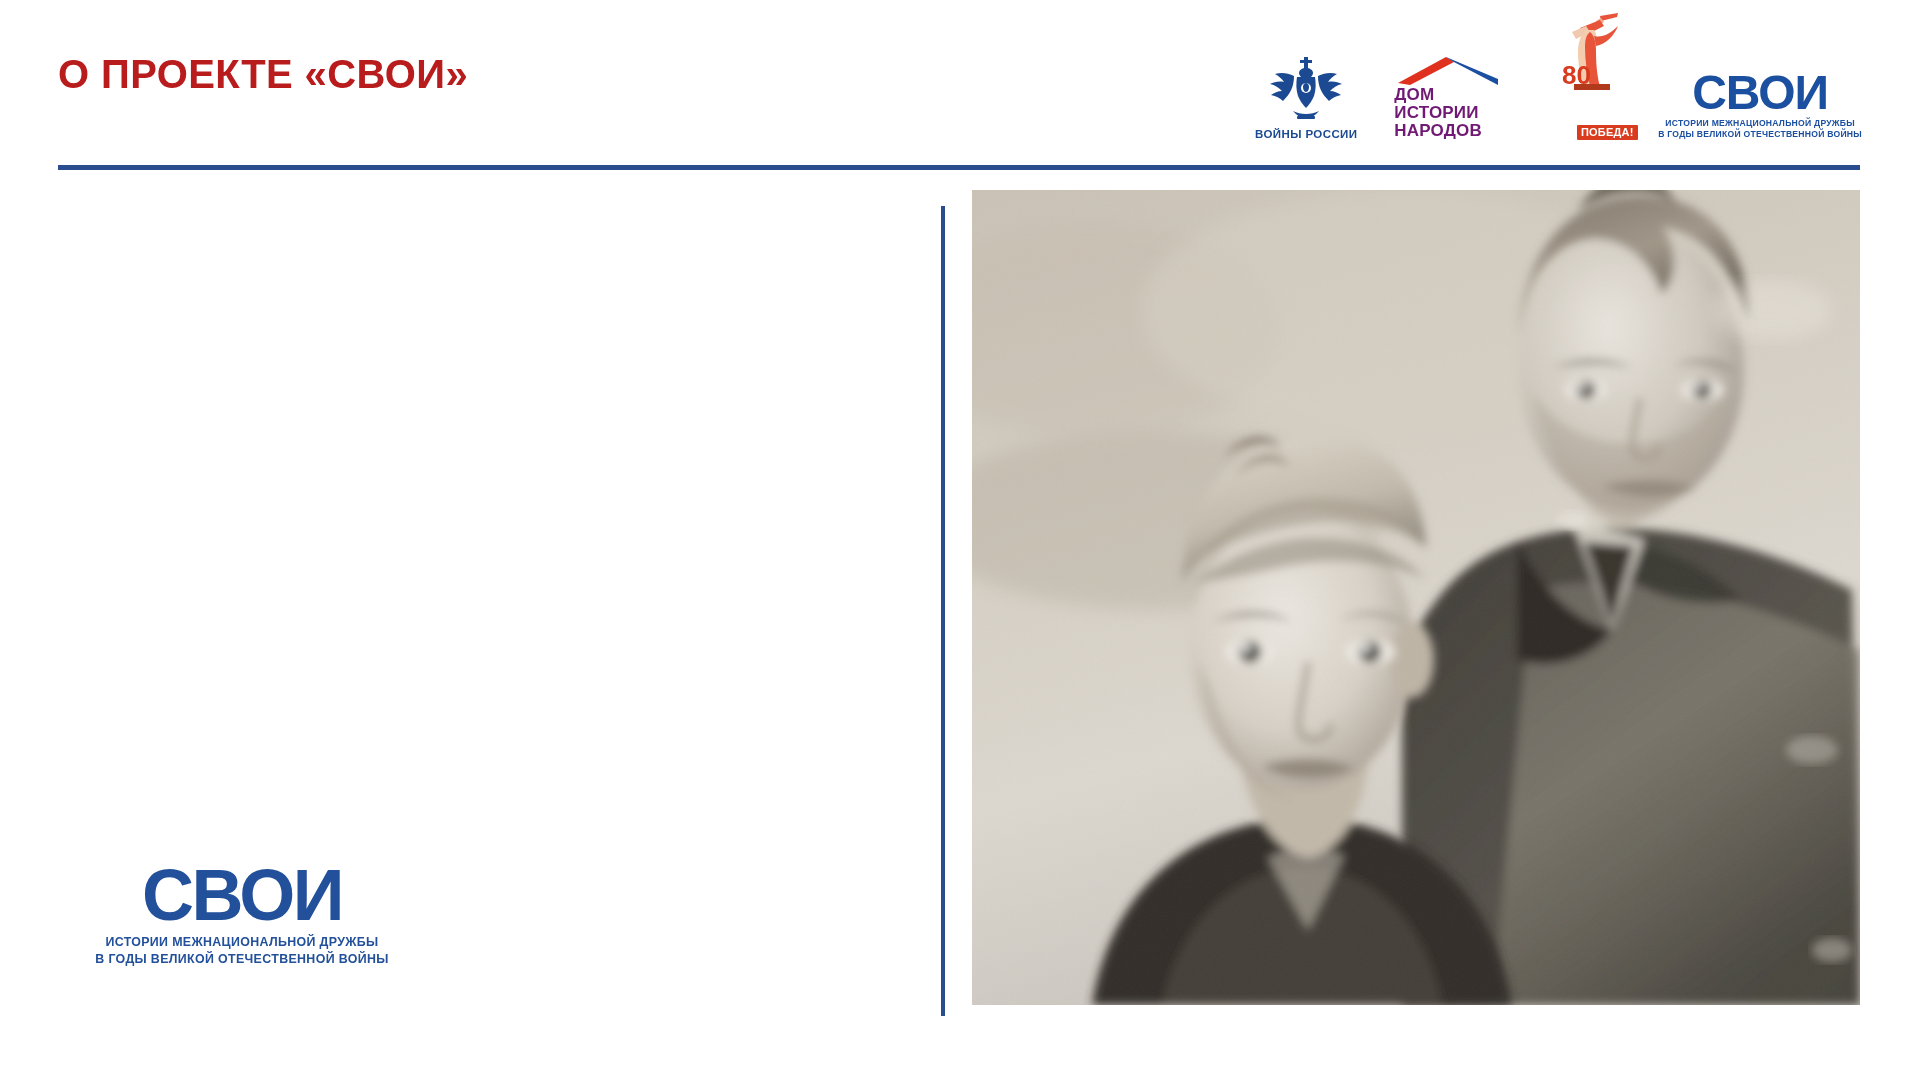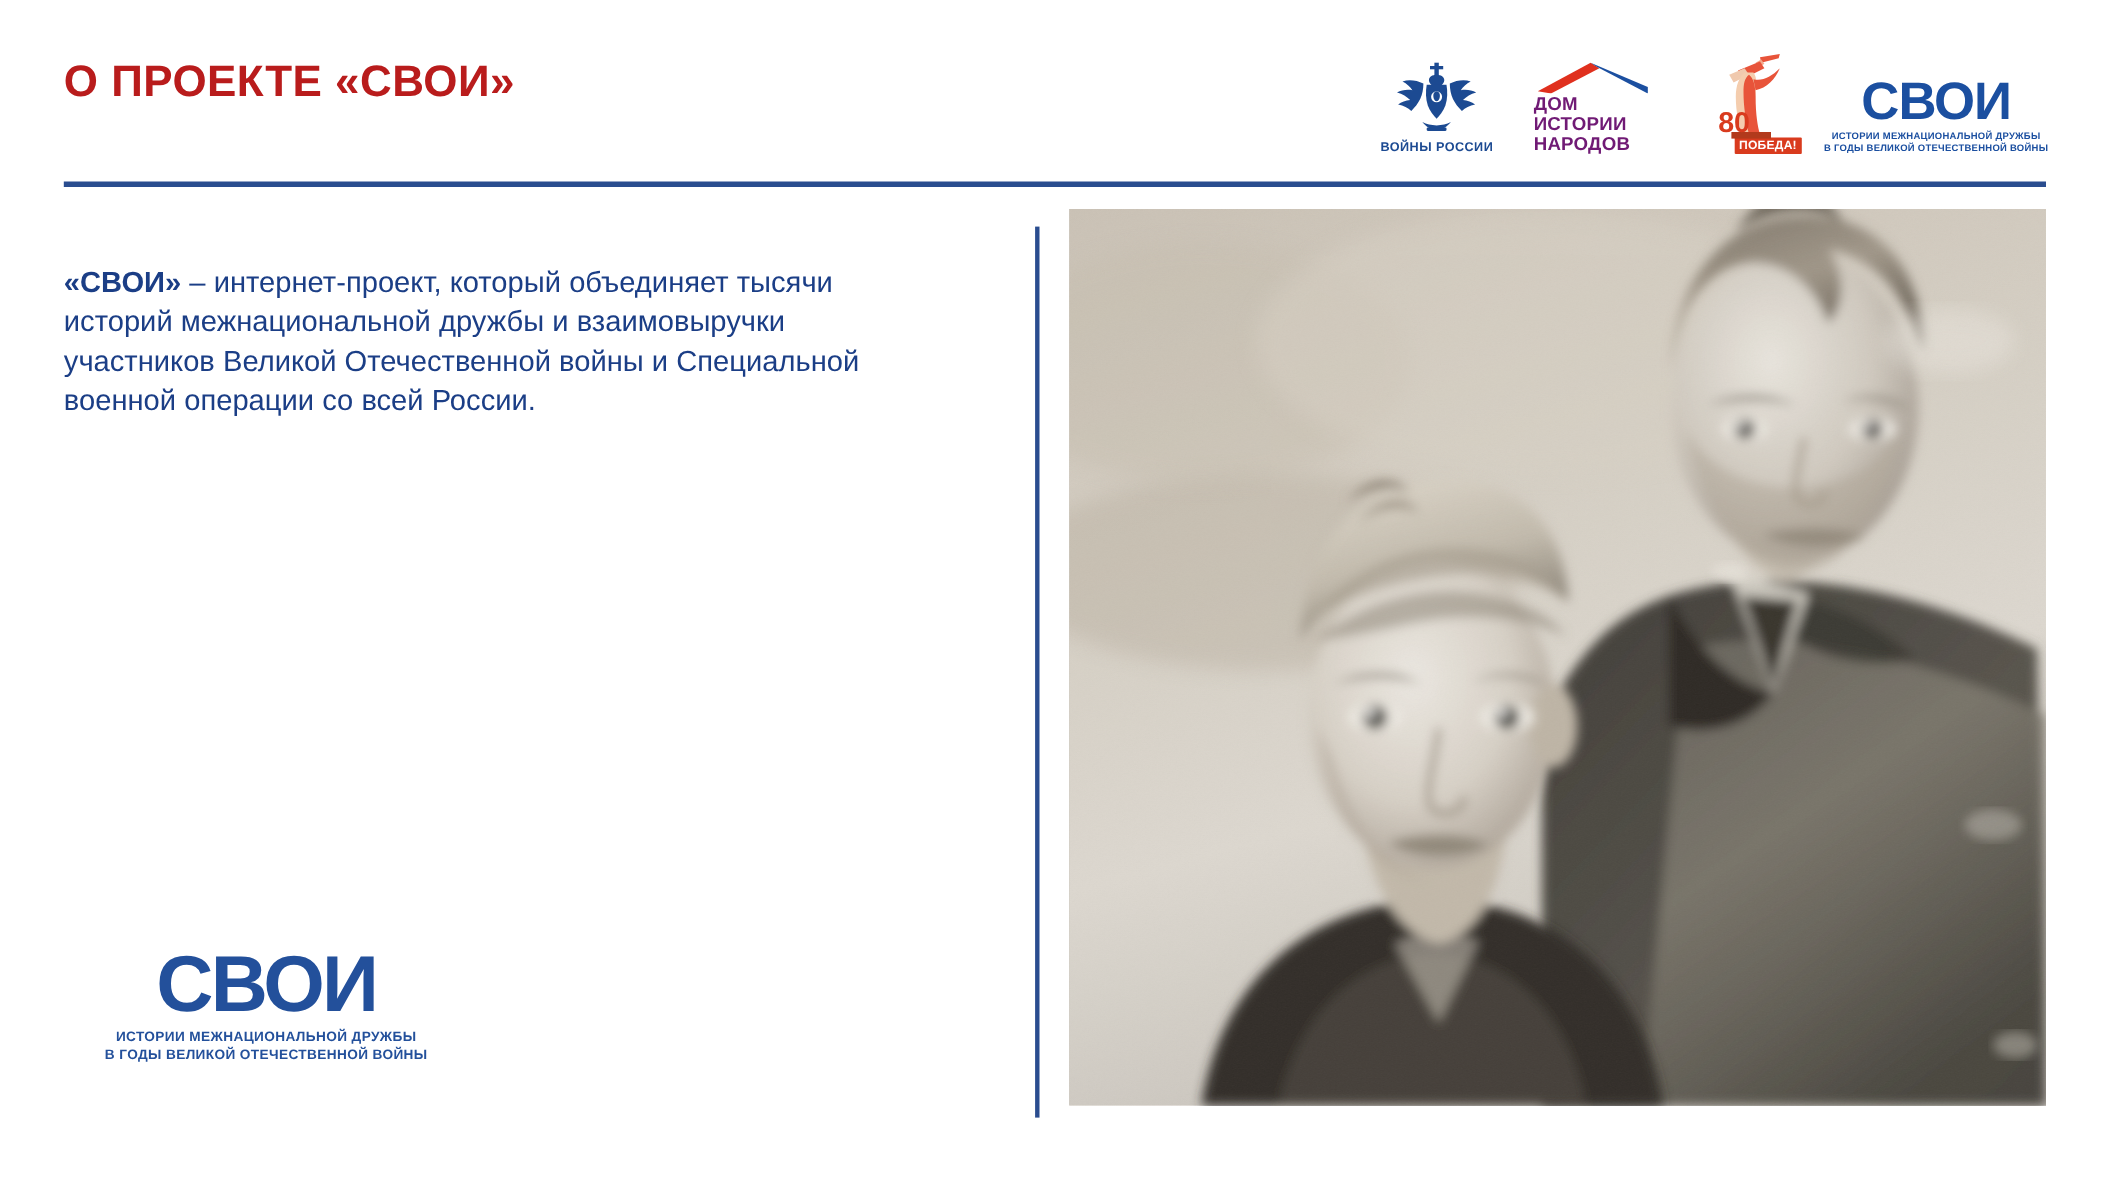--- a/index.html
+++ b/index.html
@@ -46,21 +46,21 @@
   .dnr{align-items:flex-start;width:130px;position:relative;}
   .dnr .roof{width:104px;height:30px;position:relative;margin-left:2px;}
   .dnr .roof svg{display:block;}
   .dnr .lines{
     margin-top:1px;
     font-size:17px;font-weight:bold;line-height:1.06;
     color:#701a75;letter-spacing:.2px;text-align:left;
   }
 
   
-  .pobeda{width:62px;position:relative;}
+  .pobeda{width:62px;position:relative;gap:36px;}
   .pobeda .art{width:62px;height:80px;position:relative;}
   .pobeda .art svg{display:block;}
   .pobeda .cap{
     font-size:11px;font-weight:bold;color:#ffffff;background:#d93b1e;
     padding:1px 4px 2px;letter-spacing:.2px;margin-top:-3px;
     border-radius:1px;
     margin-left:32px;
   }
 
   
@@ -177,21 +177,20 @@
       <div class="word">СВОИ</div>
       <div class="tag">
         <div>ИСТОРИИ МЕЖНАЦИОНАЛЬНОЙ ДРУЖБЫ</div>
         <div>В ГОДЫ ВЕЛИКОЙ ОТЕЧЕСТВЕННОЙ ВОЙНЫ</div>
       </div>
     </div>
 
   </div>
 
   <div class="copy">
-    <p><b>«СВОИ»</b><span> – интернет-проект, который объединяет тысячи историй межнациональной дружбы и взаимовыручки участников Великой Отечественной войны и Специальной военной операции со всей России.</span></p>
   </div>
 
   <div class="v-divider"></div>
 
   <div class="photo">
     <svg viewBox="0 0 888 815" preserveAspectRatio="xMidYMid slice">
       <defs>
         <linearGradient id="bgGrad" x1="0" y1="0" x2="0.3" y2="1">
           <stop offset="0%" stop-color="#cfc7bb"></stop>
           <stop offset="35%" stop-color="#d9d3c8"></stop>

